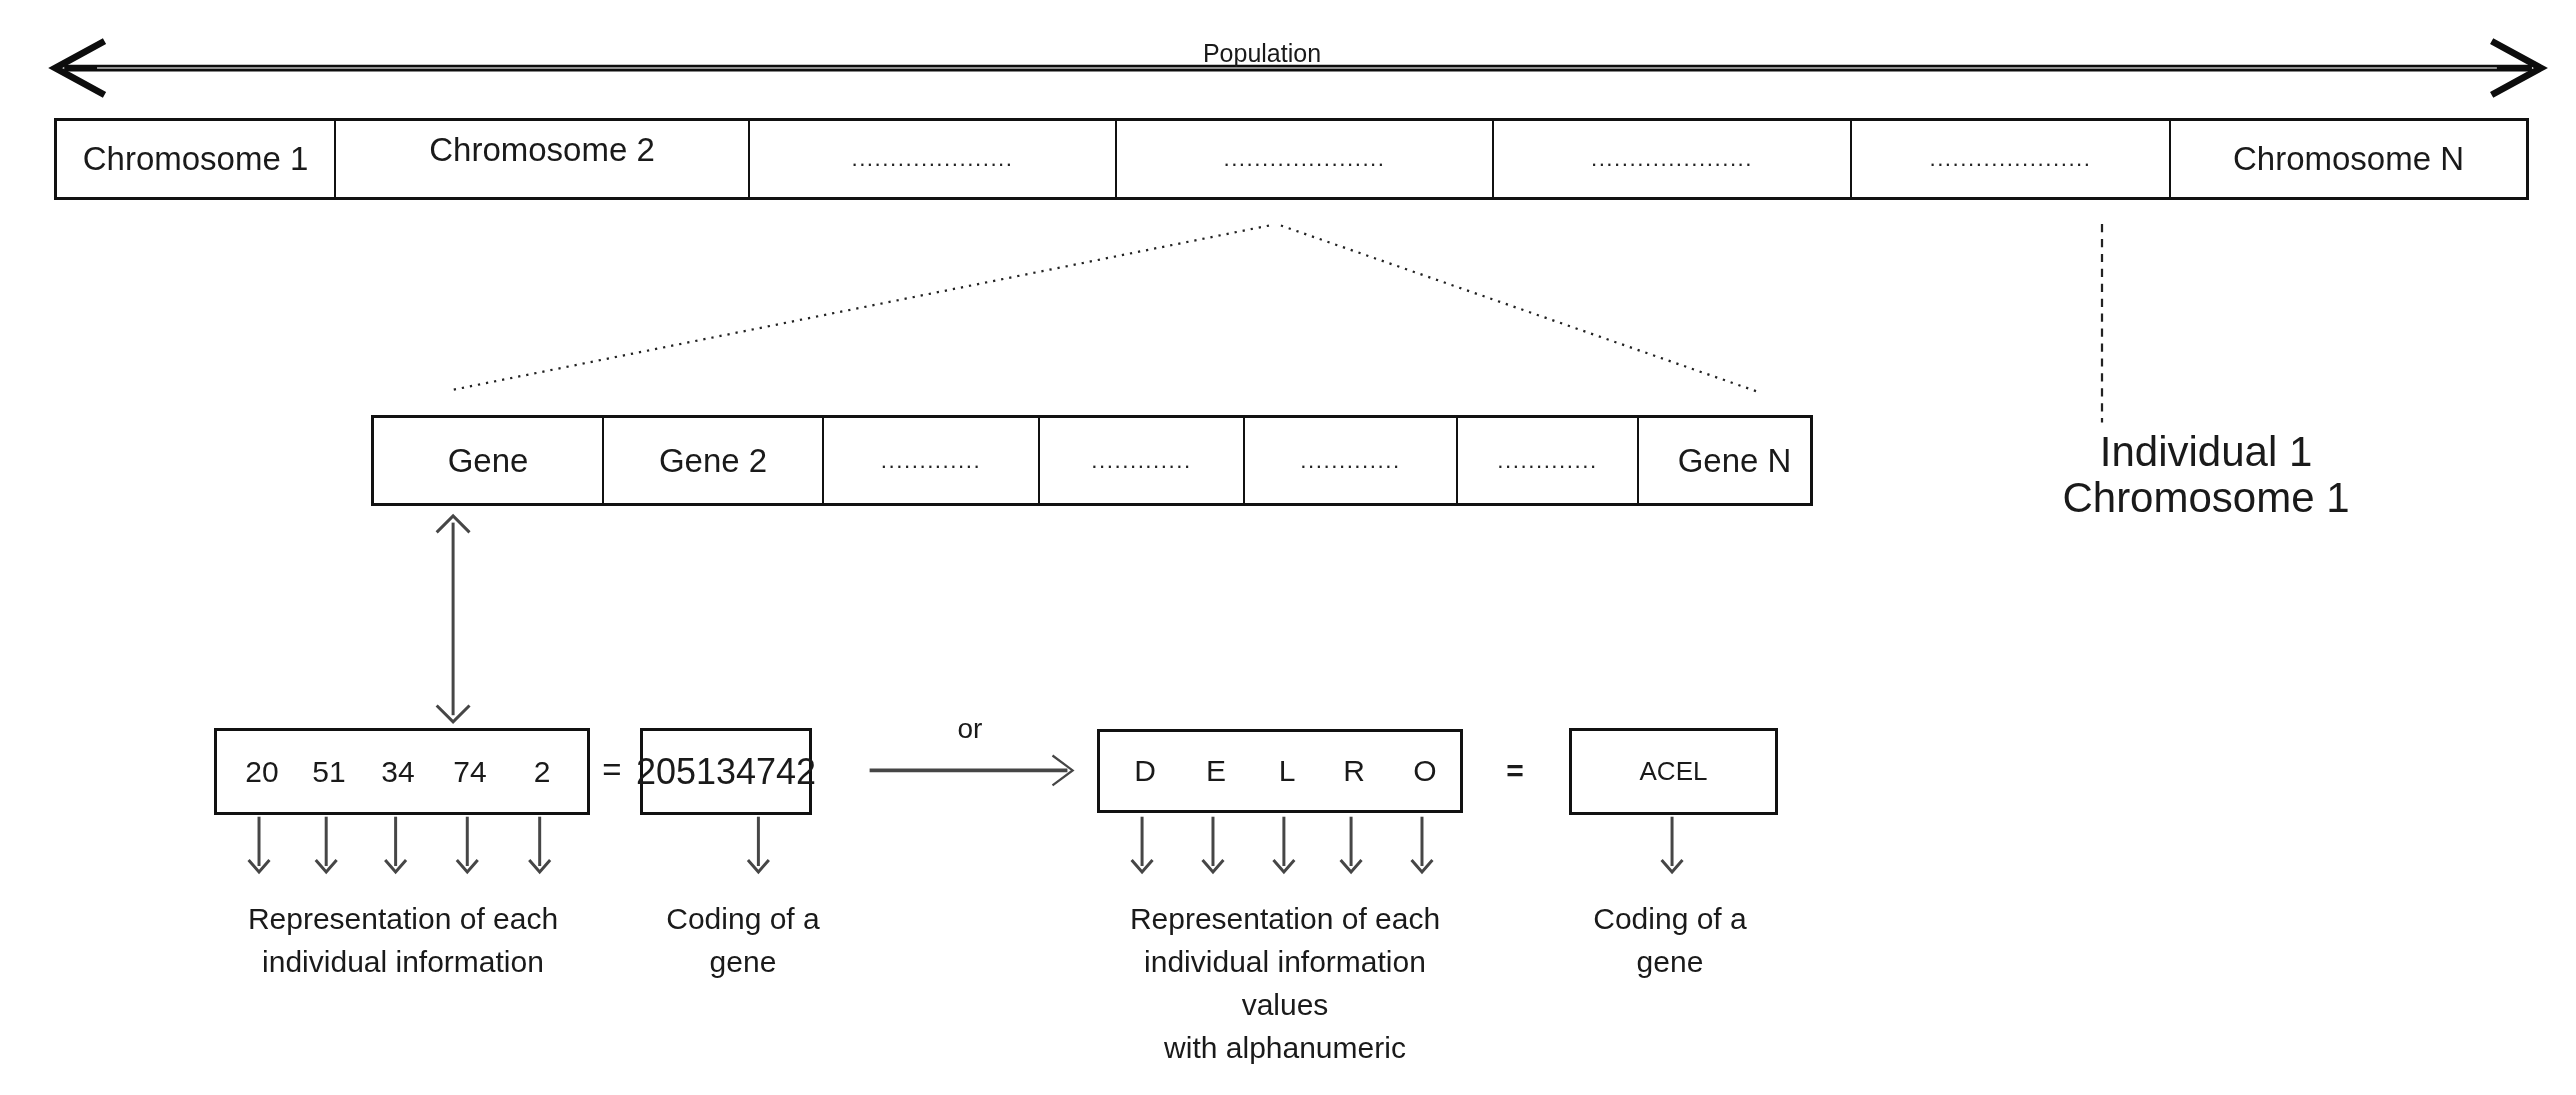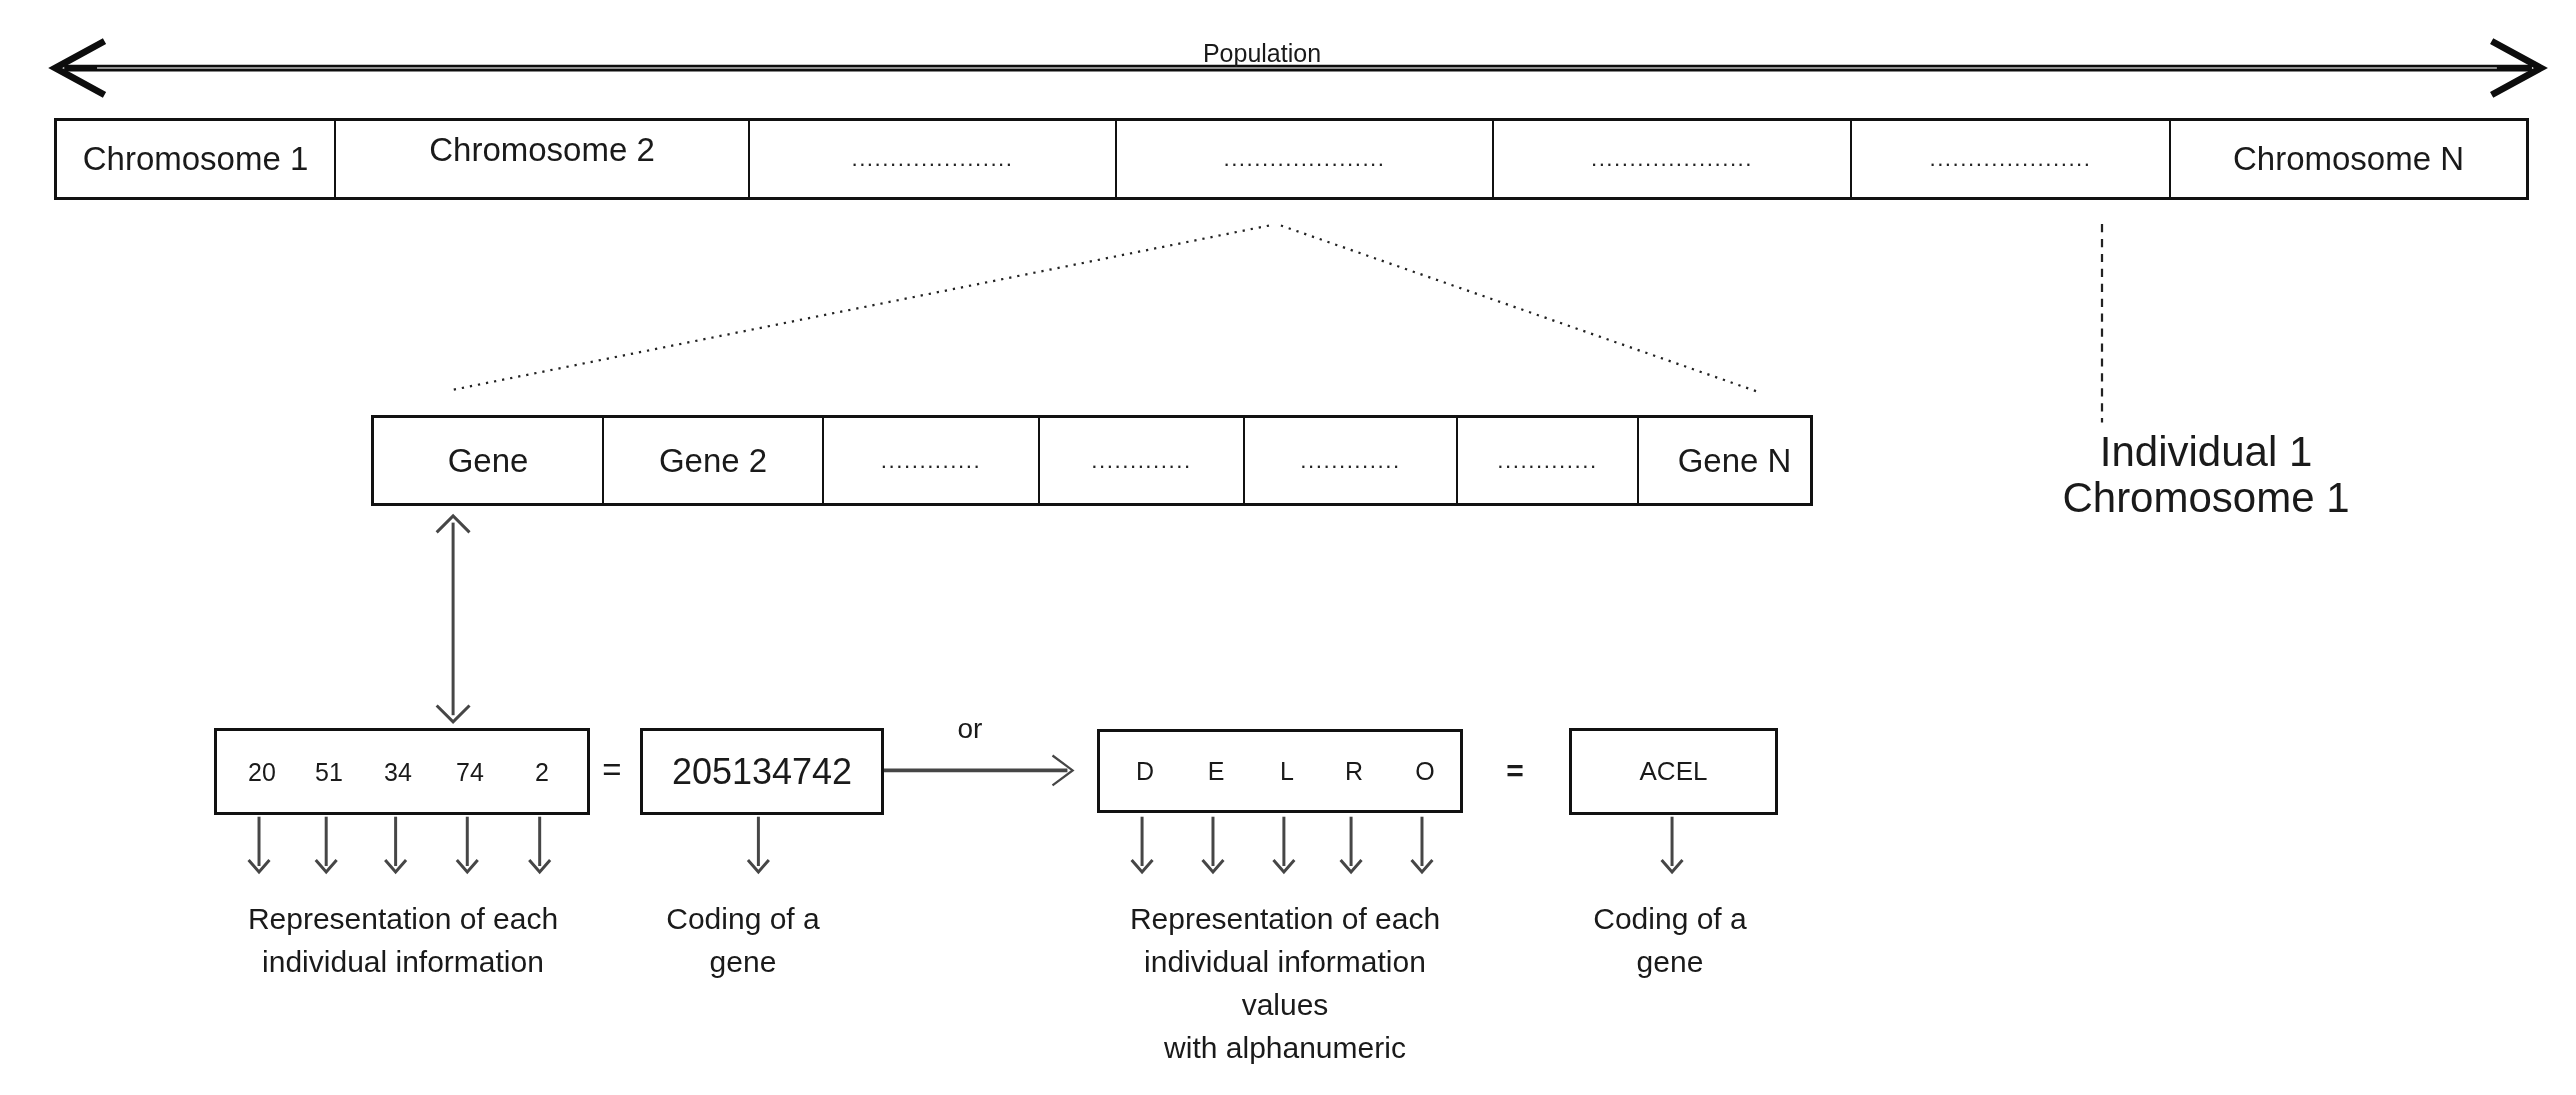--- a/index.html
+++ b/index.html
@@ -12,21 +12,21 @@
   
   .strip{display:flex;box-sizing:border-box;border:3px solid #111;background:#fff;z-index:2;}
   .cell{flex:0 0 auto;display:flex;align-items:center;justify-content:center;
         box-sizing:border-box;border-left:2.2px solid #111;overflow:hidden;}
   .cell:first-child{border-left:none;}
   .cell .lbl{font-size:33px;white-space:nowrap;}
   .cell .dots{font-size:22.4px;letter-spacing:1.5px;color:#222;white-space:nowrap;}
   .raise{transform:translateY(-9px);}
   
   .gbox{box-sizing:border-box;border:3px solid #111;background:#fff;z-index:2;}
-  .numval{position:absolute;top:50%;transform:translate(-50%,-50%);font-size:25px;white-space:nowrap;}
+  .numval{position:absolute;top:50%;transform:translate(-50%,-50%);font-size:30px;white-space:nowrap;}
   .codetext{display:flex;align-items:center;justify-content:center;height:100%;font-size:36px;}
   .eq{font-size:33px;z-index:2;}
   .eq2{font-weight:bold;font-size:30px;}
   
   .caption{font-size:30px;line-height:43px;z-index:2;}
   .bigtext{font-size:42px;line-height:46px;z-index:2;}
   .poplabel{font-size:25px;z-index:2;}
   .orlabel{font-size:28px;z-index:2;}
   svg.layer{position:absolute;left:0;top:0;z-index:1;}
   .ln-black{stroke:#0d0d0d;fill:none;}
@@ -163,21 +163,21 @@
   <div class="abs gbox" style="left:214px;top:728px;width:376px;height:87px;">
     <span class="numval" style="left:45px;">20</span>
     <span class="numval" style="left:112px;">51</span>
     <span class="numval" style="left:181px;">34</span>
     <span class="numval" style="left:253px;">74</span>
     <span class="numval" style="left:325px;">2</span>
   </div>
 
   <div class="abs ctr eq" style="left:612px;top:751px;">=</div>
 
-  <div class="abs gbox" style="left:640px;top:728px;width:244px;height:87px;">
+  <div class="abs gbox" style="left:640px;top:728px;width:172px;height:87px;">
     <div class="codetext">205134742</div>
   </div>
 
   <div class="abs ctr orlabel" style="left:970px;top:713px;">or</div>
 
   <div class="abs gbox" style="left:1097px;top:729px;width:366px;height:84px;">
     <span class="numval" style="left:45px;">D</span>
     <span class="numval" style="left:116px;">E</span>
     <span class="numval" style="left:187px;">L</span>
     <span class="numval" style="left:254px;">R</span>

